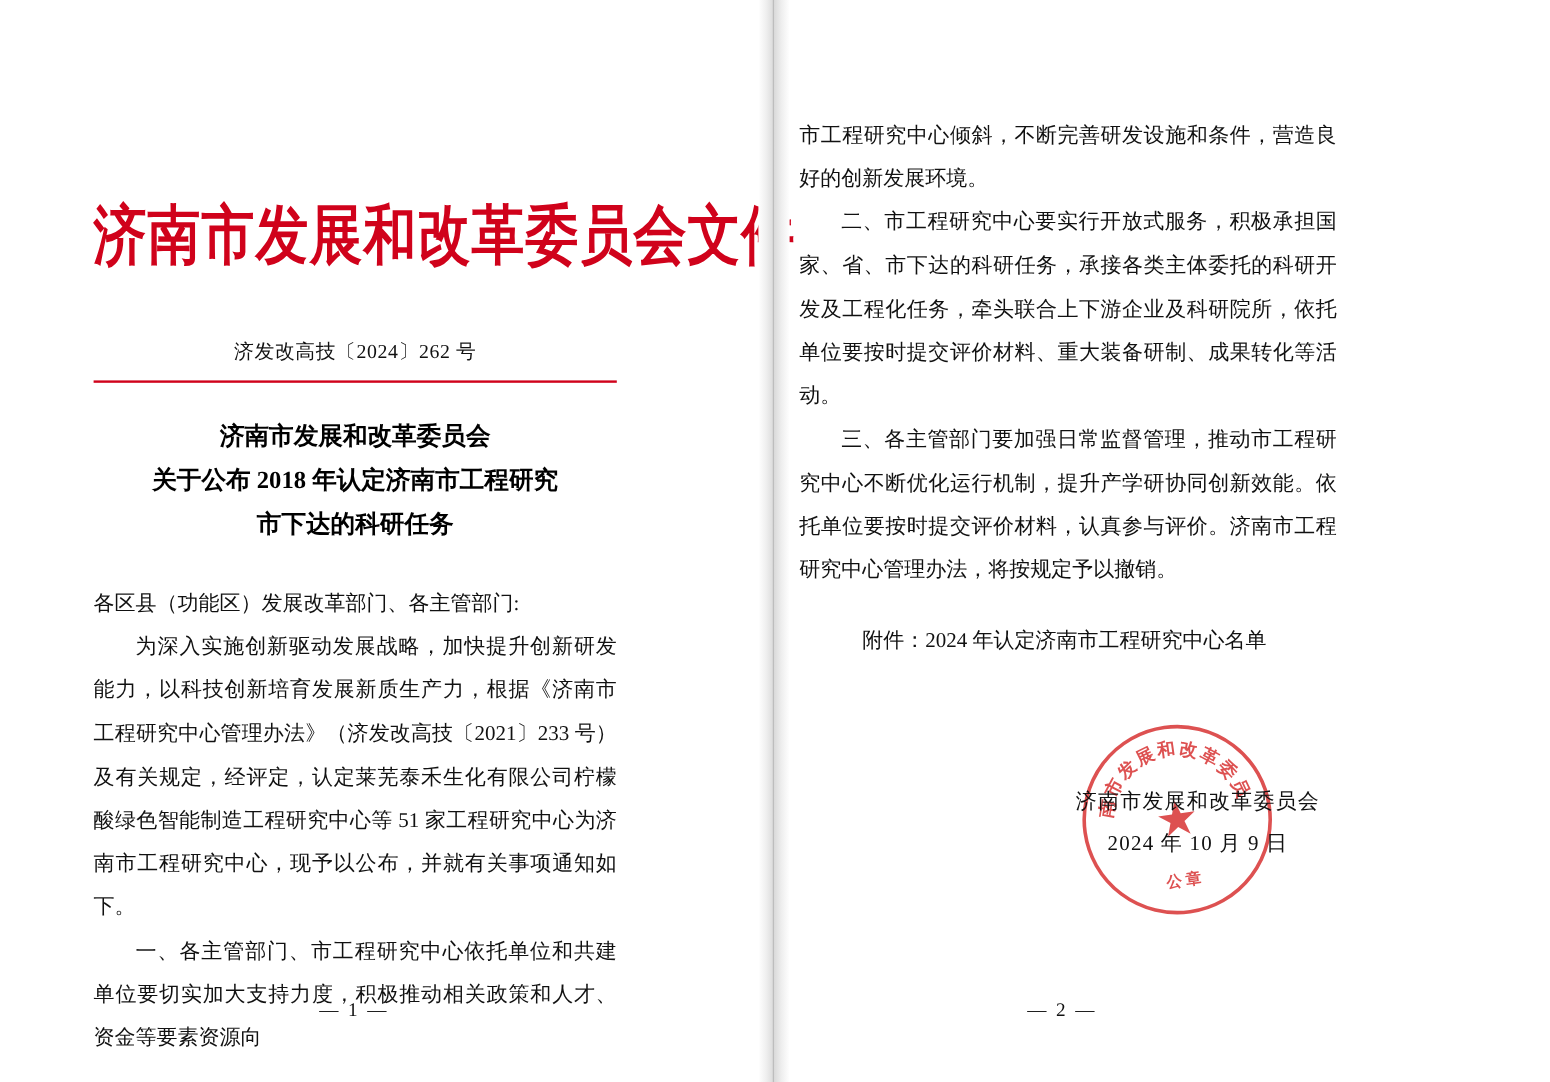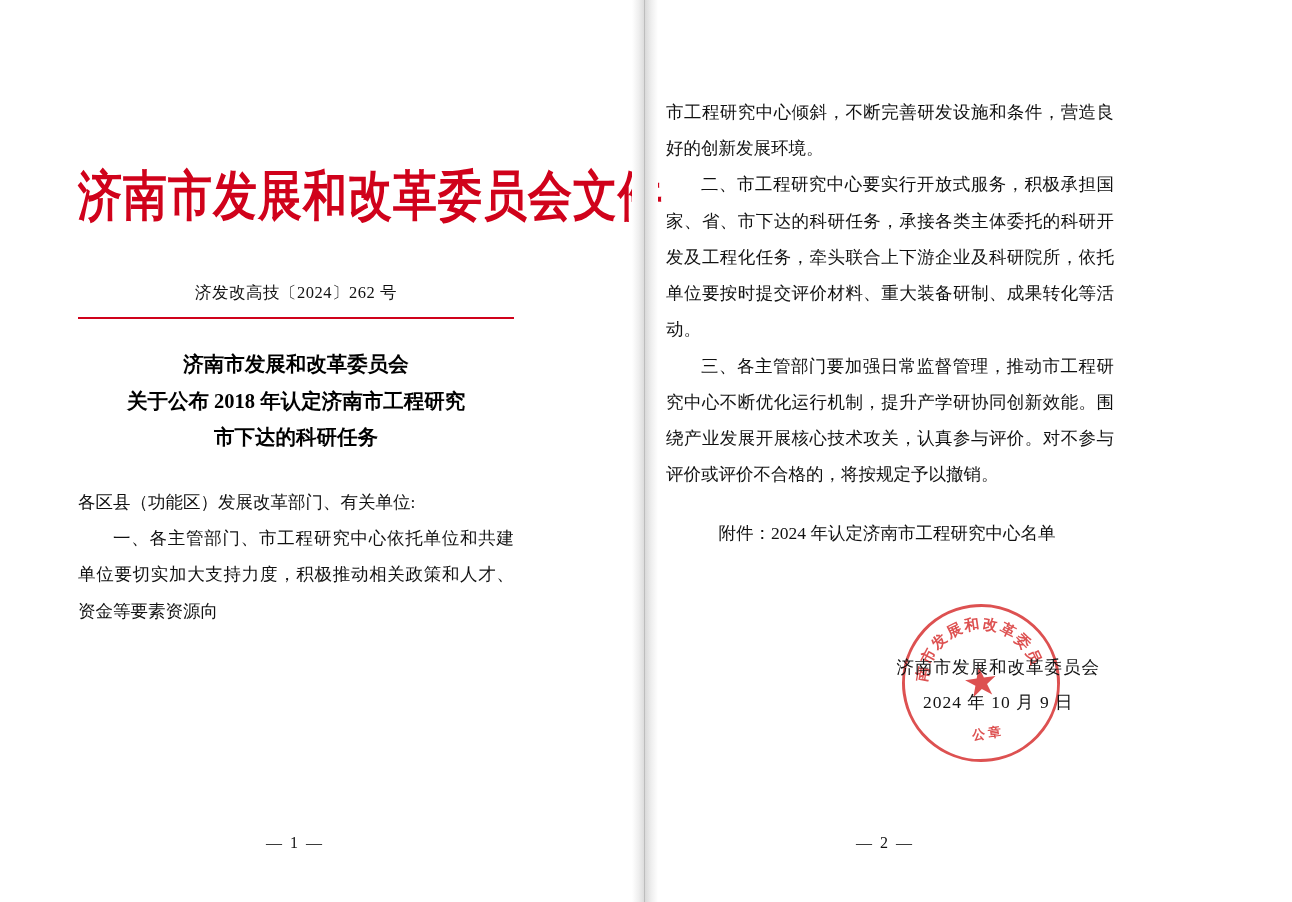--- a/index.html
+++ b/index.html
@@ -193,37 +193,38 @@
 
     <div class="red-rule"></div>
 
     <div class="title-block">
       <div>济南市发展和改革委员会</div>
       <div>关于公布 2018 年认定济南市工程研究</div>
       <div>市下达的科研任务</div>
     </div>
 
     <div class="body-text">
-      <p>各区县（功能区）发展改革部门、有关单位:</p>
+      <p>各区县（功能区）发展改革部门、各主管部门:</p>
+      <p class="indent2">为深入实施创新驱动发展战略，加快提升创新研发能力，以科技创新培育发展新质生产力，根据《济南市工程研究中心管理办法》（济发改高技〔2021〕233 号）及有关规定，经评定，认定莱芜泰禾生化有限公司柠檬酸绿色智能制造工程研究中心等 51 家工程研究中心为济南市工程研究中心，现予以公布，并就有关事项通知如下。</p>
       <p class="indent2 gap-top">一、各主管部门、市工程研究中心依托单位和共建单位要切实加大支持力度，积极推动相关政策和人才、资金等要素资源向</p>
     </div>
 
     <div class="folio">— 1 —</div>
   </div>
 
   <div class="gutter">
       <div class="seam"></div>
     </div>
 
   <div class="page page-right">
 
     <div class="body-text">
       <p>市工程研究中心倾斜，不断完善研发设施和条件，营造良好的创新发展环境。</p>
       <p class="indent2 gap-top">二、市工程研究中心要实行开放式服务，积极承担国家、省、市下达的科研任务，承接各类主体委托的科研开发及工程化任务，牵头联合上下游企业及科研院所，依托单位要按时提交评价材料、重大装备研制、成果转化等活动。</p>
-      <p class="indent2 gap-top">三、各主管部门要加强日常监督管理，推动市工程研究中心不断优化运行机制，提升产学研协同创新效能。围绕产业发展开展核心技术攻关，认真参与评价。对不参与评价或评价不合格的，将按规定予以撤销。</p>
+      <p class="indent2 gap-top">三、各主管部门要加强日常监督管理，推动市工程研究中心不断优化运行机制，提升产学研协同创新效能。依托单位要按时提交评价材料，认真参与评价。济南市工程研究中心管理办法，将按规定予以撤销。</p>
     </div>
 
     <div class="attachment">附件：2024 年认定济南市工程研究中心名单</div>
 
     <div class="sign-area">
 
       <div class="seal">
         <svg class="seal-arc" viewBox="0 0 152 152">
           <defs>
             <path id="sealArc" d="M 22,76 A 54,54 0 0 1 130,76"></path>

